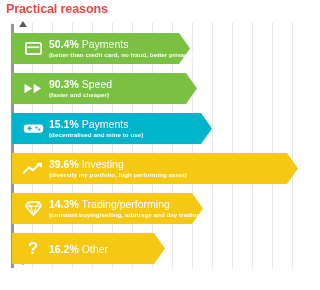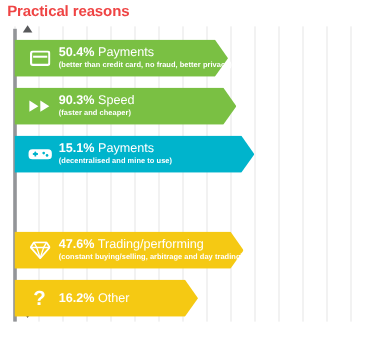--- a/index.html
+++ b/index.html
@@ -214,36 +214,51 @@
               <circle cx="16.2" cy="7.5" r="1.1" fill="#00b4cc"></circle>
             </svg>
         </span>
         <span class="bar-text">
           <div class="bar-head"><span class="pct">15.1%</span> <span class="lbl">Payments</span></div>
           <div class="bar-sub">(decentralised and mine to use)</div>
         </span>
       </div>
     </div>
 
+    <div class="bar-row" style="top:131px; width:286px;">
+      <div class="bar-shape" style="background:#f5c913"></div>
+      <div class="bar-content">
+        <span class="bar-icon">
+          <svg width="20" height="13" viewBox="0 0 20 13">
+              <polyline points="1,10.6 6.2,5.2 9.6,8.2 16.6,2" fill="none" stroke="#fff" stroke-width="2" stroke-linecap="round" stroke-linejoin="round"></polyline>
+              <polygon points="18.8,0.6 18.8,6.1 13.3,1.2" fill="#fff"></polygon>
+            </svg>
+        </span>
+        <span class="bar-text">
+          <div class="bar-head"><span class="pct">39.6%</span> <span class="lbl">Investing</span></div>
+          <div class="bar-sub">(diversify my portfolio, high performing asset)</div>
+        </span>
+      </div>
+    </div>
 
     <div class="bar-row" style="top:171px; width:191px;">
       <div class="bar-shape" style="background:#f5c913"></div>
       <div class="bar-content">
         <span class="bar-icon">
           <svg width="17" height="15" viewBox="0 0 17 15">
               <polygon points="3.2,1 13.8,1 16.4,5.1 8.5,14.2 0.6,5.1" fill="none" stroke="#fff" stroke-width="1.5" stroke-linejoin="round"></polygon>
               <polyline points="0.8,5.2 16.2,5.2" fill="none" stroke="#fff" stroke-width="1.2"></polyline>
               <polyline points="5.6,5.2 8.5,14" fill="none" stroke="#fff" stroke-width="1.1"></polyline>
               <polyline points="11.4,5.2 8.5,14" fill="none" stroke="#fff" stroke-width="1.1"></polyline>
               <polyline points="3.3,1.2 5.6,5.2" fill="none" stroke="#fff" stroke-width="1.1"></polyline>
               <polyline points="13.7,1.2 11.4,5.2" fill="none" stroke="#fff" stroke-width="1.1"></polyline>
             </svg>
         </span>
         <span class="bar-text">
-          <div class="bar-head"><span class="pct">47.6%</span> <span class="lbl">Trading/performing</span></div>
+          <div class="bar-head"><span class="pct">14.3%</span> <span class="lbl">Trading/performing</span></div>
           <div class="bar-sub">(constant buying/selling, arbitrage and day trading)</div>
         </span>
       </div>
     </div>
 
     <div class="bar-row no-sub" style="top:211px; width:153px;">
       <div class="bar-shape" style="background:#f5c913"></div>
       <div class="bar-content">
         <span class="bar-icon">
           <span class="q-mark">?</span>

